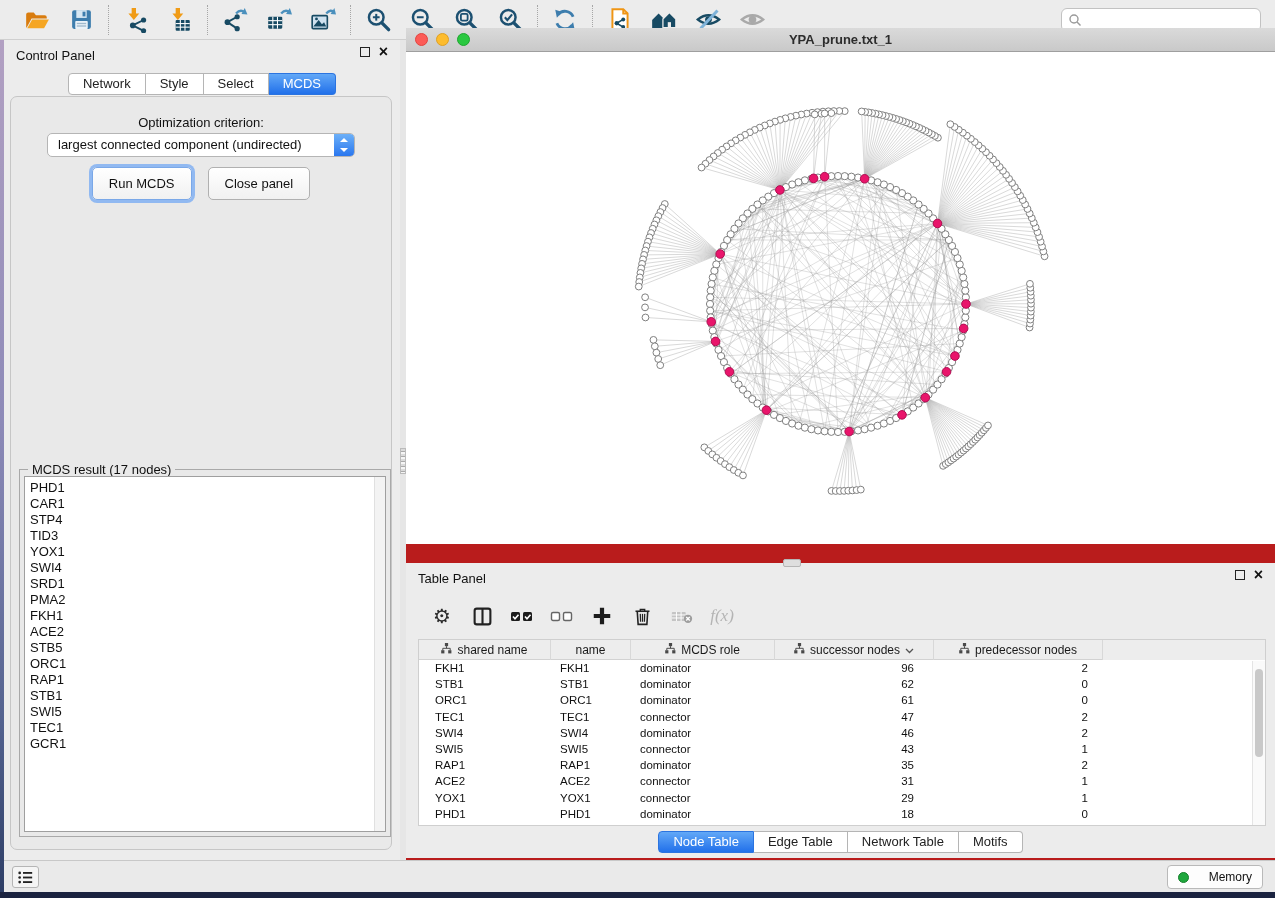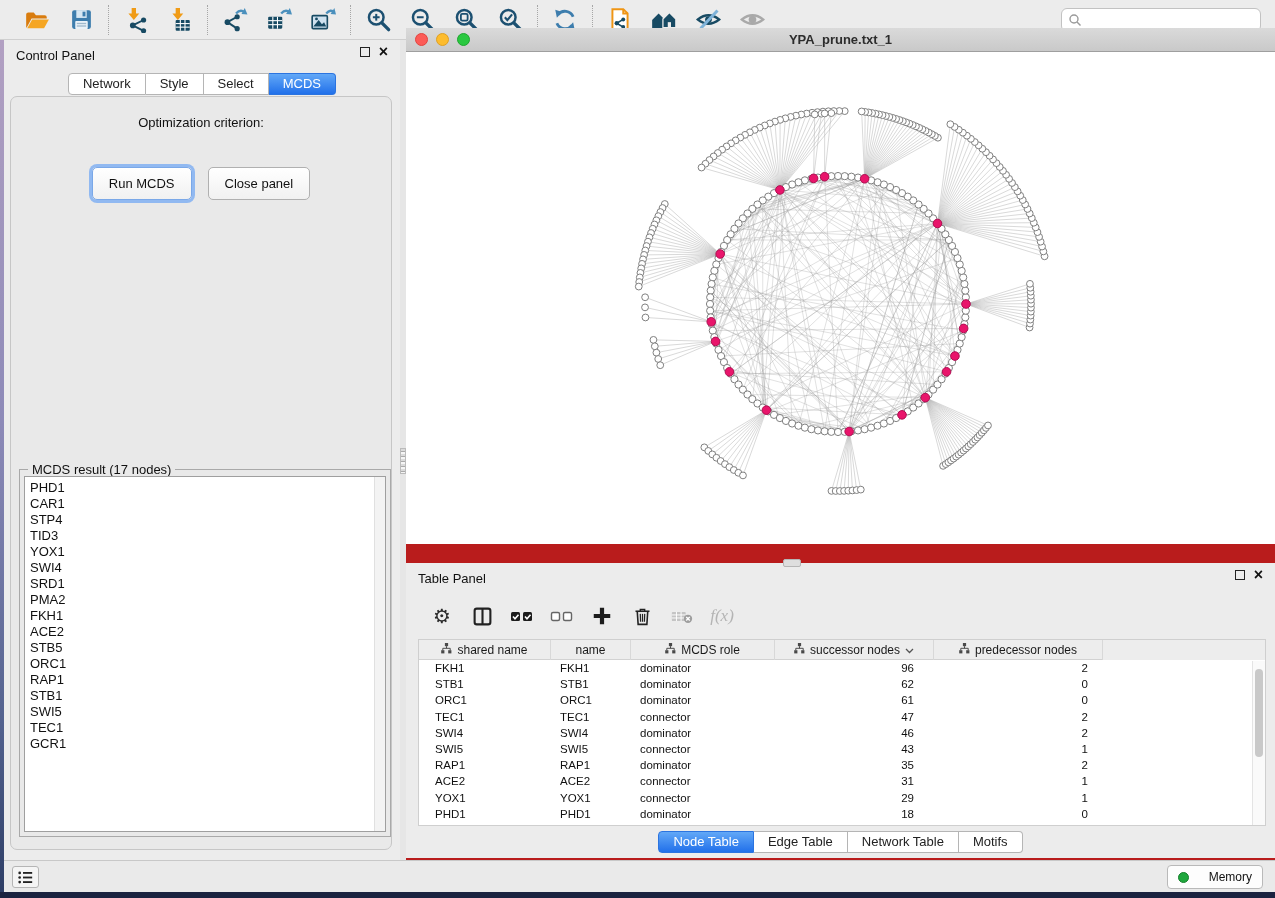--- a/index.html
+++ b/index.html
@@ -306,20 +306,27 @@
       </span>
     </div>
     <div class="tabs-row" id="cp-tabs">
         <div class="tab">Network</div>
         <div class="tab">Style</div>
         <div class="tab">Select</div>
         <div class="tab active">MCDS</div>
       </div>
     <div class="cp-inner">
       <div class="opt-label">Optimization criterion:</div>
+      <div class="criterion">
+        <span>largest connected component (undirected)</span>
+        <span class="cap">
+            <span class="up"></span>
+            <span class="dn"></span>
+          </span>
+      </div>
       <div class="btn-row">
         <button class="pbtn focused">Run MCDS</button>
         <button class="pbtn">Close panel</button>
       </div>
       <div class="result-box">
         <span class="result-legend">MCDS result (17 nodes)</span>
         <div class="result-list" id="result-list">
             <div>PHD1</div>
             <div>CAR1</div>
             <div>STP4</div>

